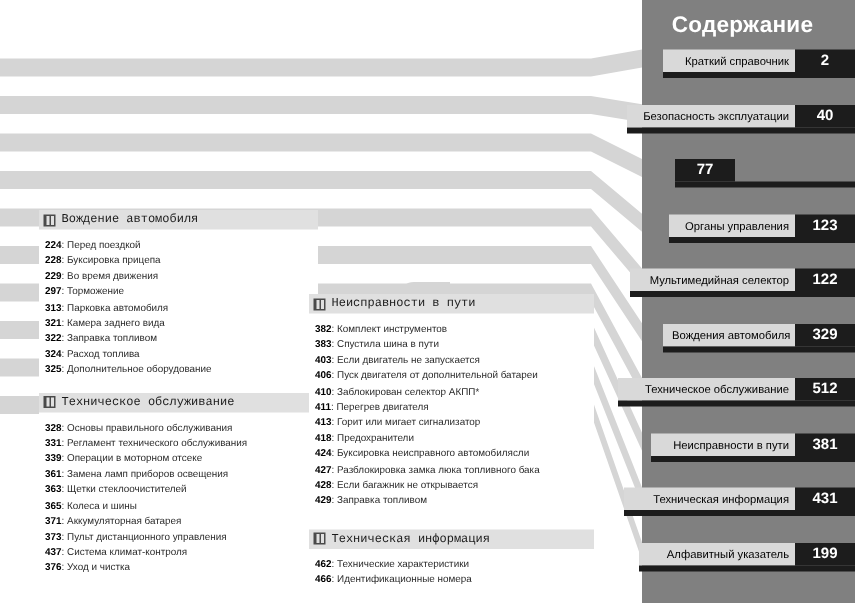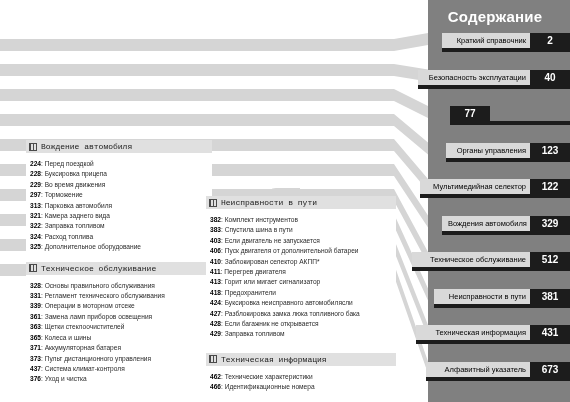--- a/index.html
+++ b/index.html
@@ -272,19 +272,19 @@
           <div class="tab-num">381</div>
         </div>
         <div class="tab-underline" style="top: 303.5px; width: 136px;"></div>
         <div class="tab" style="top: 325px; width: 154px;">
           <div class="tab-label">Техническая информация</div>
           <div class="tab-num">431</div>
         </div>
         <div class="tab-underline" style="top: 340px; width: 154px;"></div>
         <div class="tab" style="top: 361.5px; width: 144px; justify-content: center;">
           <div class="tab-label">Алфавитный указатель</div>
-          <div class="tab-num">673</div>
+          <div class="tab-num">199</div>
         </div>
         <div class="tab-underline" style="top: 376.5px; width: 144px;"></div>
       </div>
   </div>
 
 </div>
 
 </body></html>

